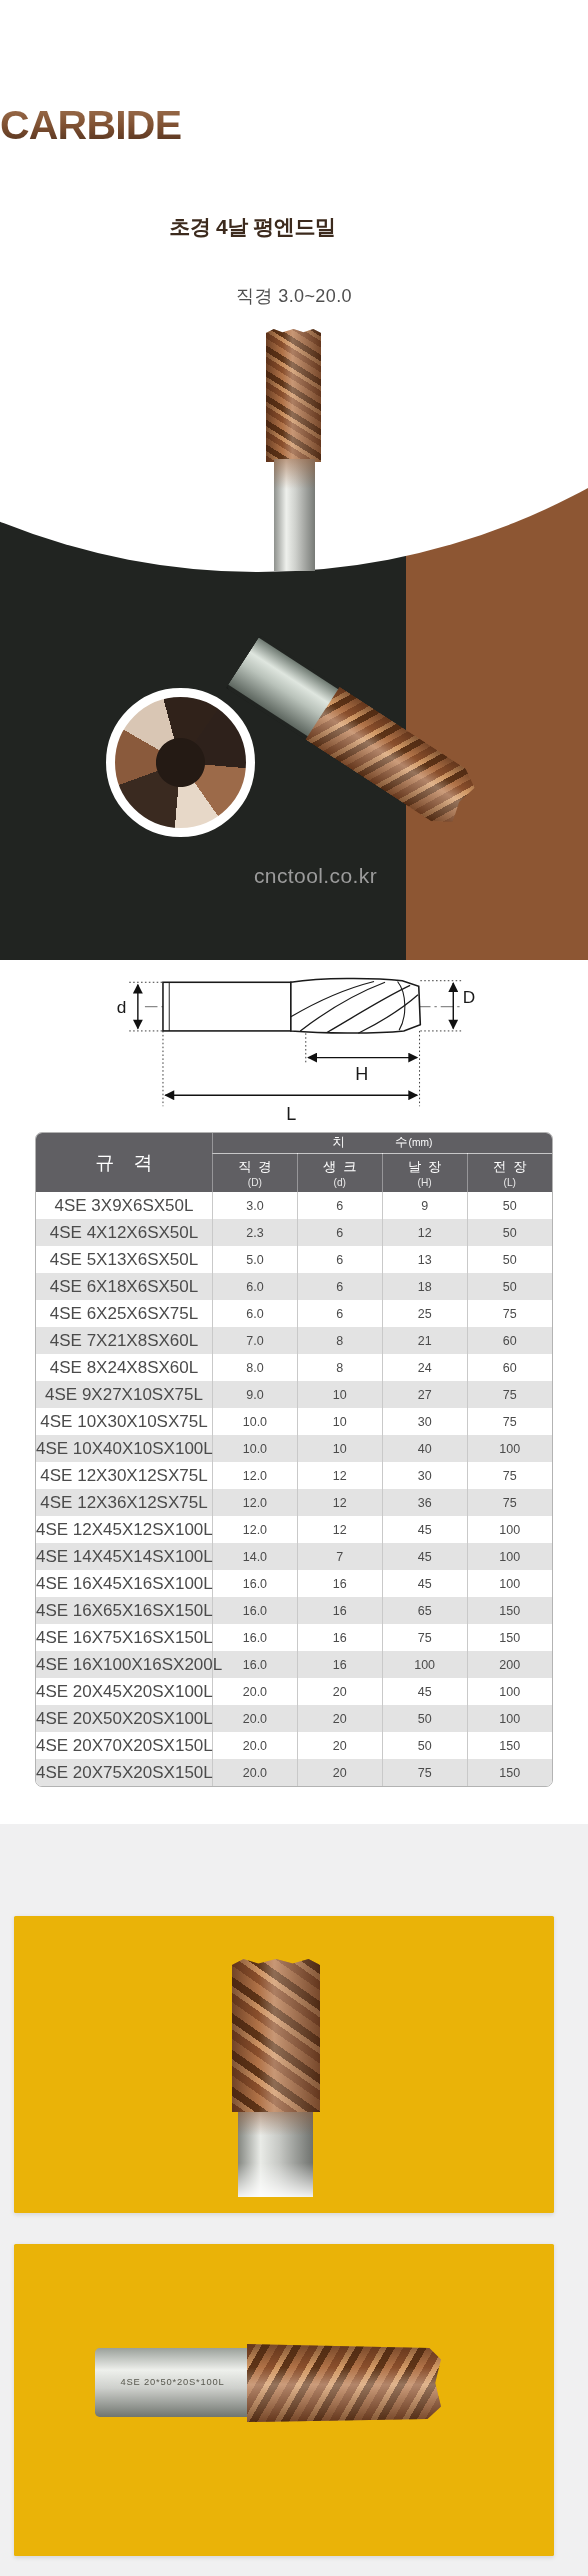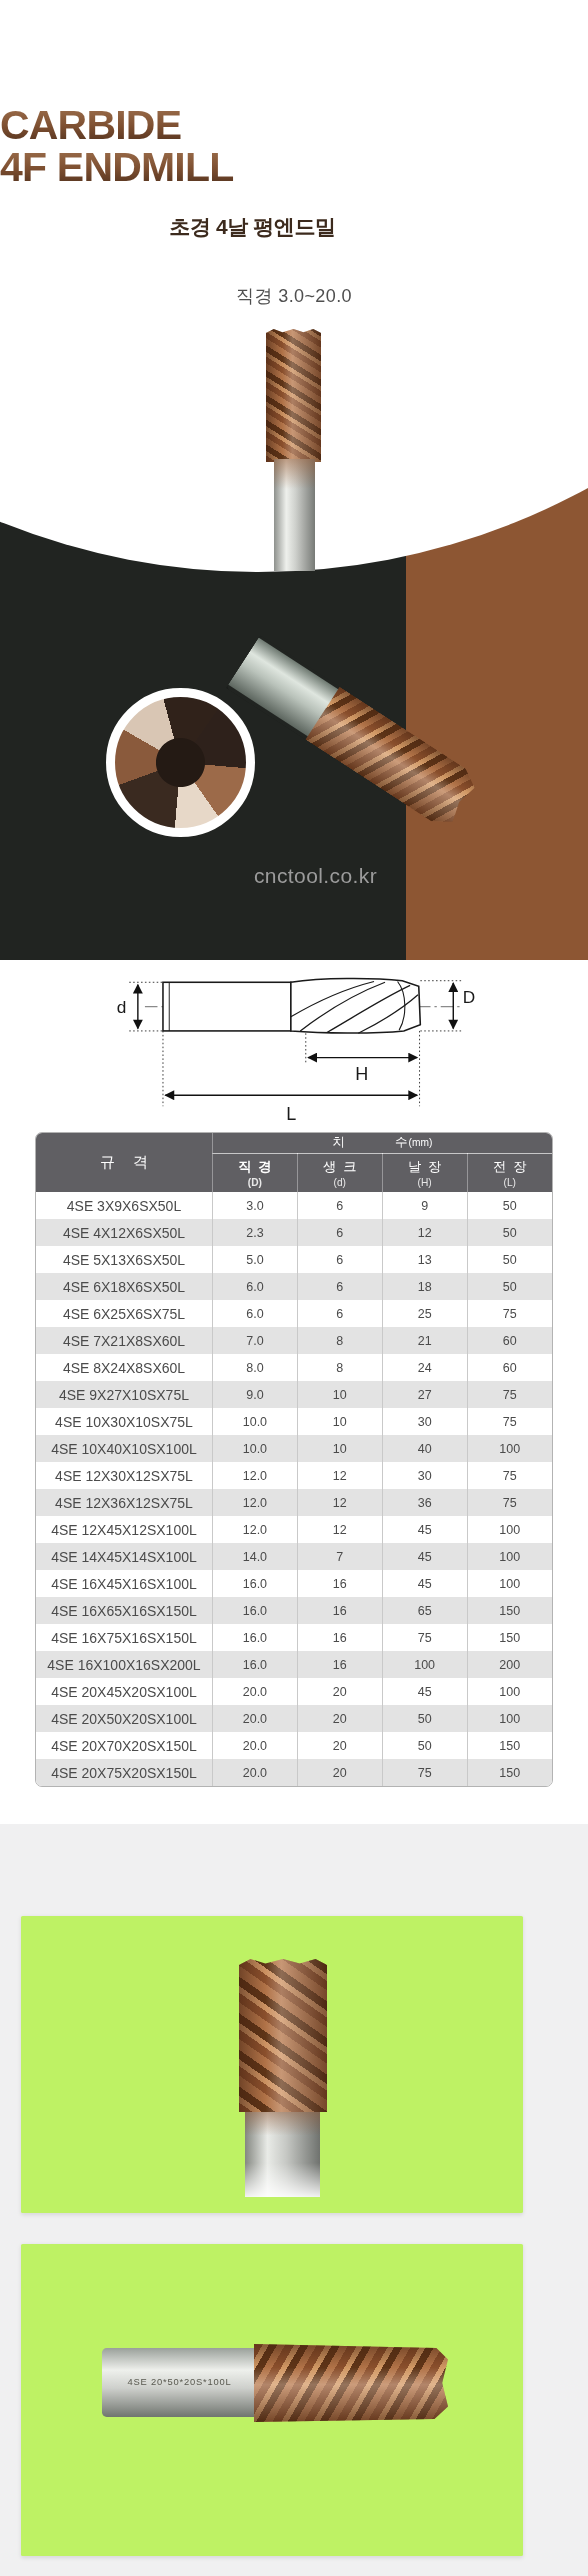--- a/index.html
+++ b/index.html
@@ -62,35 +62,35 @@
   .diagram-wrap { position:absolute; left:35px; top:976px; width:518px; height:153px; }
   .diagram-wrap svg { width:100%; height:100%; }
 
   
   .table-wrap { position:absolute; left:35px; top:1132px; width:518px;
     border:0.8px solid #b3b3b3; border-radius:7px; overflow:hidden; background:#fff; }
   table.spec { width:100%; border-collapse:collapse; table-layout:fixed; }
   table.spec col.c-spec { width:34.2%; }
   table.spec col.c-dim  { width:16.45%; }
   thead th { background:#605f63; color:#ffffff; font-weight:normal; }
-  th.spec-col-h { font-size:15px; word-spacing:14px; border-right:0.8px solid rgba(255,255,255,.35); }
+  th.spec-col-h { font-size:19px; word-spacing:14px; border-right:0.8px solid rgba(255,255,255,.35); }
   th.dims-h { font-size:12.5px; height:20.4px; border-bottom:0.8px solid rgba(255,255,255,.65); font-weight:normal; }
   th.dims-h .gap { display:inline-block; width:50px; }
   th.dims-h .unit { font-size:10.2px; margin-left:1px; }
   tr.col-heads th { height:39px; font-size:13.3px; word-spacing:3.1px; border-left:0.8px solid rgba(255,255,255,.35); }
-  tr.col-heads th:first-child { border-left:none;font-weight:bold; }
+  tr.col-heads th:first-child { border-left:none; }
   tr.col-heads .code { display:block; font-size:10.2px; color:#e8e8e8; margin-top:1.6px; }
   tbody td { height:27px; text-align:center; font-size:12.5px; color:#4b4b4b;
     border-left:0.8px solid #c9c9c9; white-space:nowrap; }
-  tbody td:first-child { border-left:none; font-size:14px; }
+  tbody td:first-child { border-left:none; font-size:17px; }
   tbody tr:nth-child(even) td { background:#e3e3e3; }
 
   
   .bottom-section { position:absolute; left:0; top:1824px; width:588px; height:752px; background:#f0f0f1; }
-  .photo-card { position:absolute; left:21px; width:502px; background:#bef264;
+  .photo-card { position:absolute; left:14px; width:540px; background:#eab308;
     border-radius:1.6px; box-shadow:0 1.6px 4.7px rgba(0,0,0,.10); }
   .card-1 { top:92px; height:297px; }
   .card-2 { top:420px; height:312px; }
   .c1-flutes { position:absolute; left:218px; top:43px; width:88px; height:153px;
     background:
       linear-gradient(90deg, rgba(62,30,14,.55) 0%, rgba(255,255,255,0) 30%, rgba(255,238,225,.30) 48%, rgba(62,30,14,.50) 100%),
       repeating-linear-gradient(35deg, #8a4f2c 0 7.8px, #cb9161 7.8px 13.3px, #5e3417 13.3px 21px, #b07247 21px 30px);
     clip-path: polygon(0 4%, 13% 0, 30% 3%, 50% 0, 69% 3%, 87% 0, 100% 4%, 100% 100%, 0 100%); }
   .c1-shank { position:absolute; left:224px; top:196px; width:75px; height:85px;
     background:
@@ -108,21 +108,20 @@
       repeating-linear-gradient(120deg, #8a4f2c 0 7.8px, #d09763 7.8px 13.3px, #5e3417 13.3px 20.4px, #b07247 20.4px 27.4px);
     clip-path: polygon(0 0, 94% 5%, 100% 20%, 97% 50%, 100% 80%, 93% 96%, 0 100%); }
 </style>
 </head>
 <body>
 
 <div class="page">
 
   <div class="title-block">
     <div class="title-line">CARBIDE</div>
-    <div class="title-line">4F ENDMILL</div>
   </div>
   <div class="subtitle-kr">초경 4날 평엔드밀</div>
   <div class="diameter-range">직경 3.0~20.0</div>
 
   <div class="top-flutes"></div>
   <div class="top-shank"></div>
 
   <div class="banner">
     <div class="banner-brown"></div>
     <div class="banner-arc"></div>

